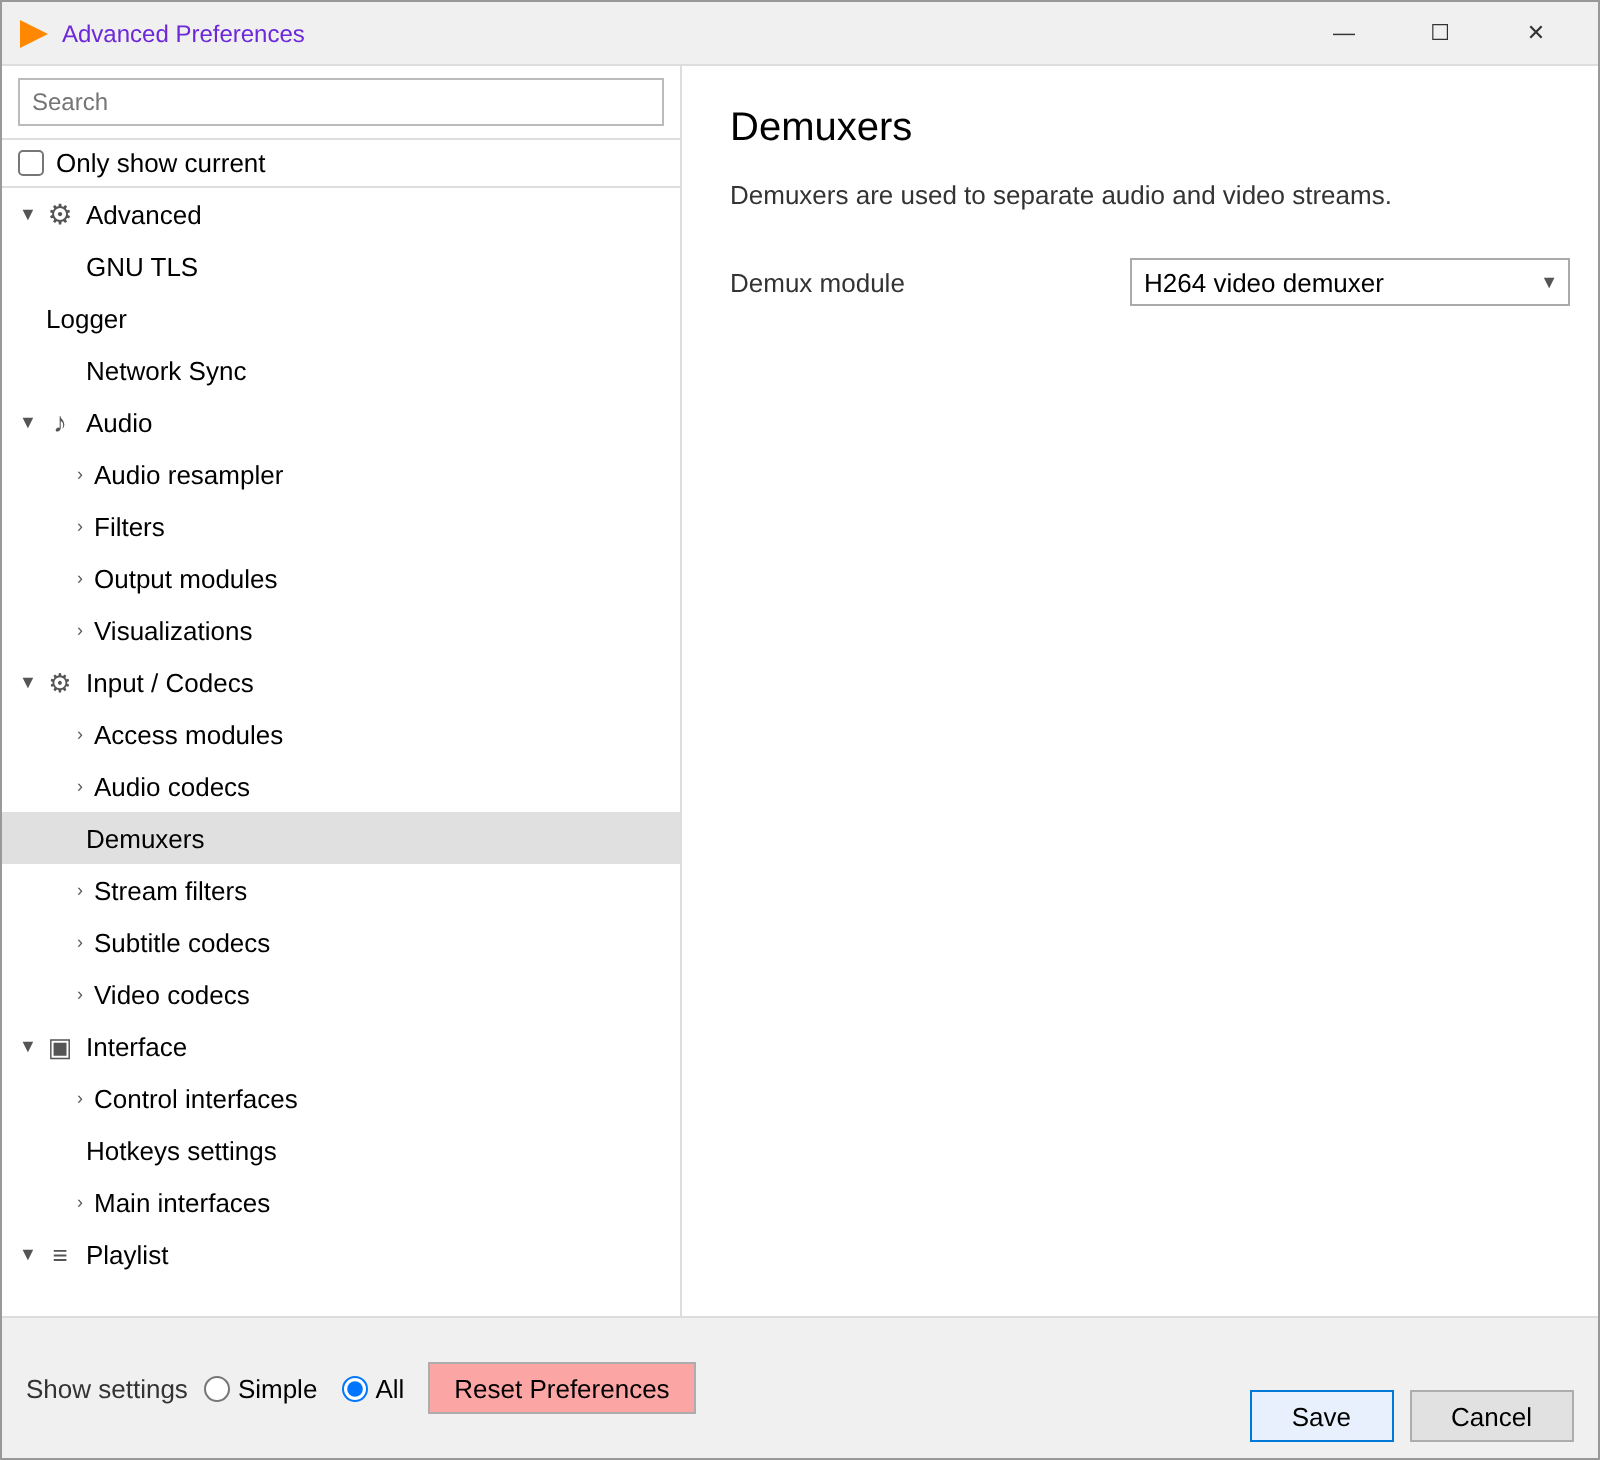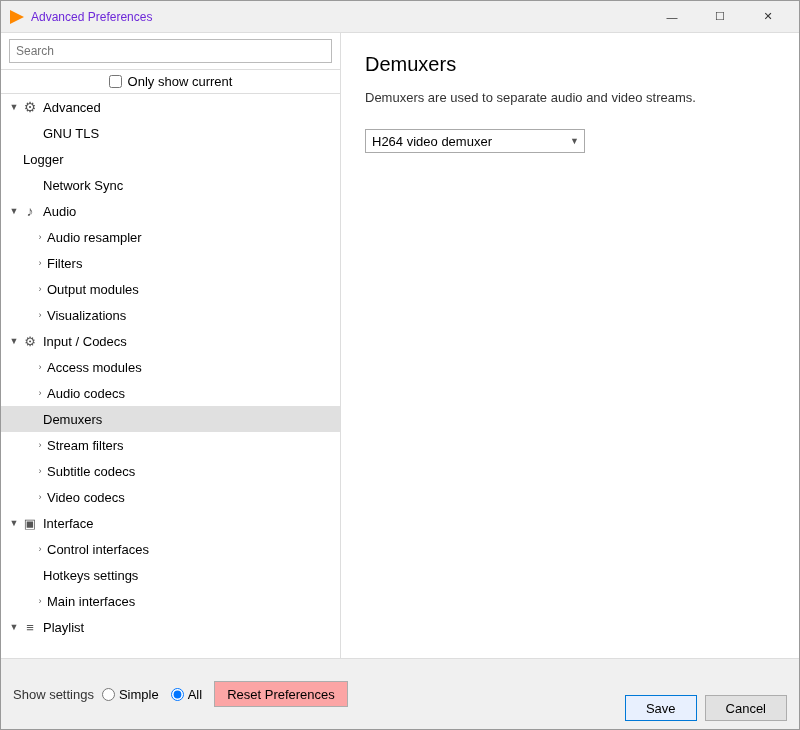--- a/index.html
+++ b/index.html
@@ -83,21 +83,20 @@
       font-size: 12px;
       outline: none;
     }
     .only-show-current {
       padding: 4px 8px;
       display: flex;
       align-items: center;
       gap: 6px;
       border-bottom: 1px solid #ddd;
       flex-shrink: 0;
-      justify-content: center;
     }
     .tree-container {
       flex: 1;
       overflow-y: scroll;
       overflow-x: hidden;
     }
     .tree-item {
       display: flex;
       align-items: center;
       height: 26px;
@@ -361,20 +360,21 @@
           <div class="tree-icon" style="font-size:13px;color:#555;">≡</div>
           <span class="tree-label">Playlist</span>
         </div>
       </div>
     </div>
 
     <div class="main-panel">
       <h1 class="panel-title">Demuxers</h1>
       <p class="panel-desc">Demuxers are used to separate audio and video streams.</p>
       <div class="setting-row">
+        <span class="setting-label">Demux module</span>
         <div class="setting-control">
           <div class="dropdown-wrapper">
             <select class="dropdown">
               <option>H264 video demuxer</option>
               <option>Auto</option>
               <option>AVI</option>
               <option>MP4/MOV</option>
               <option>Matroska</option>
             </select>
           </div>

